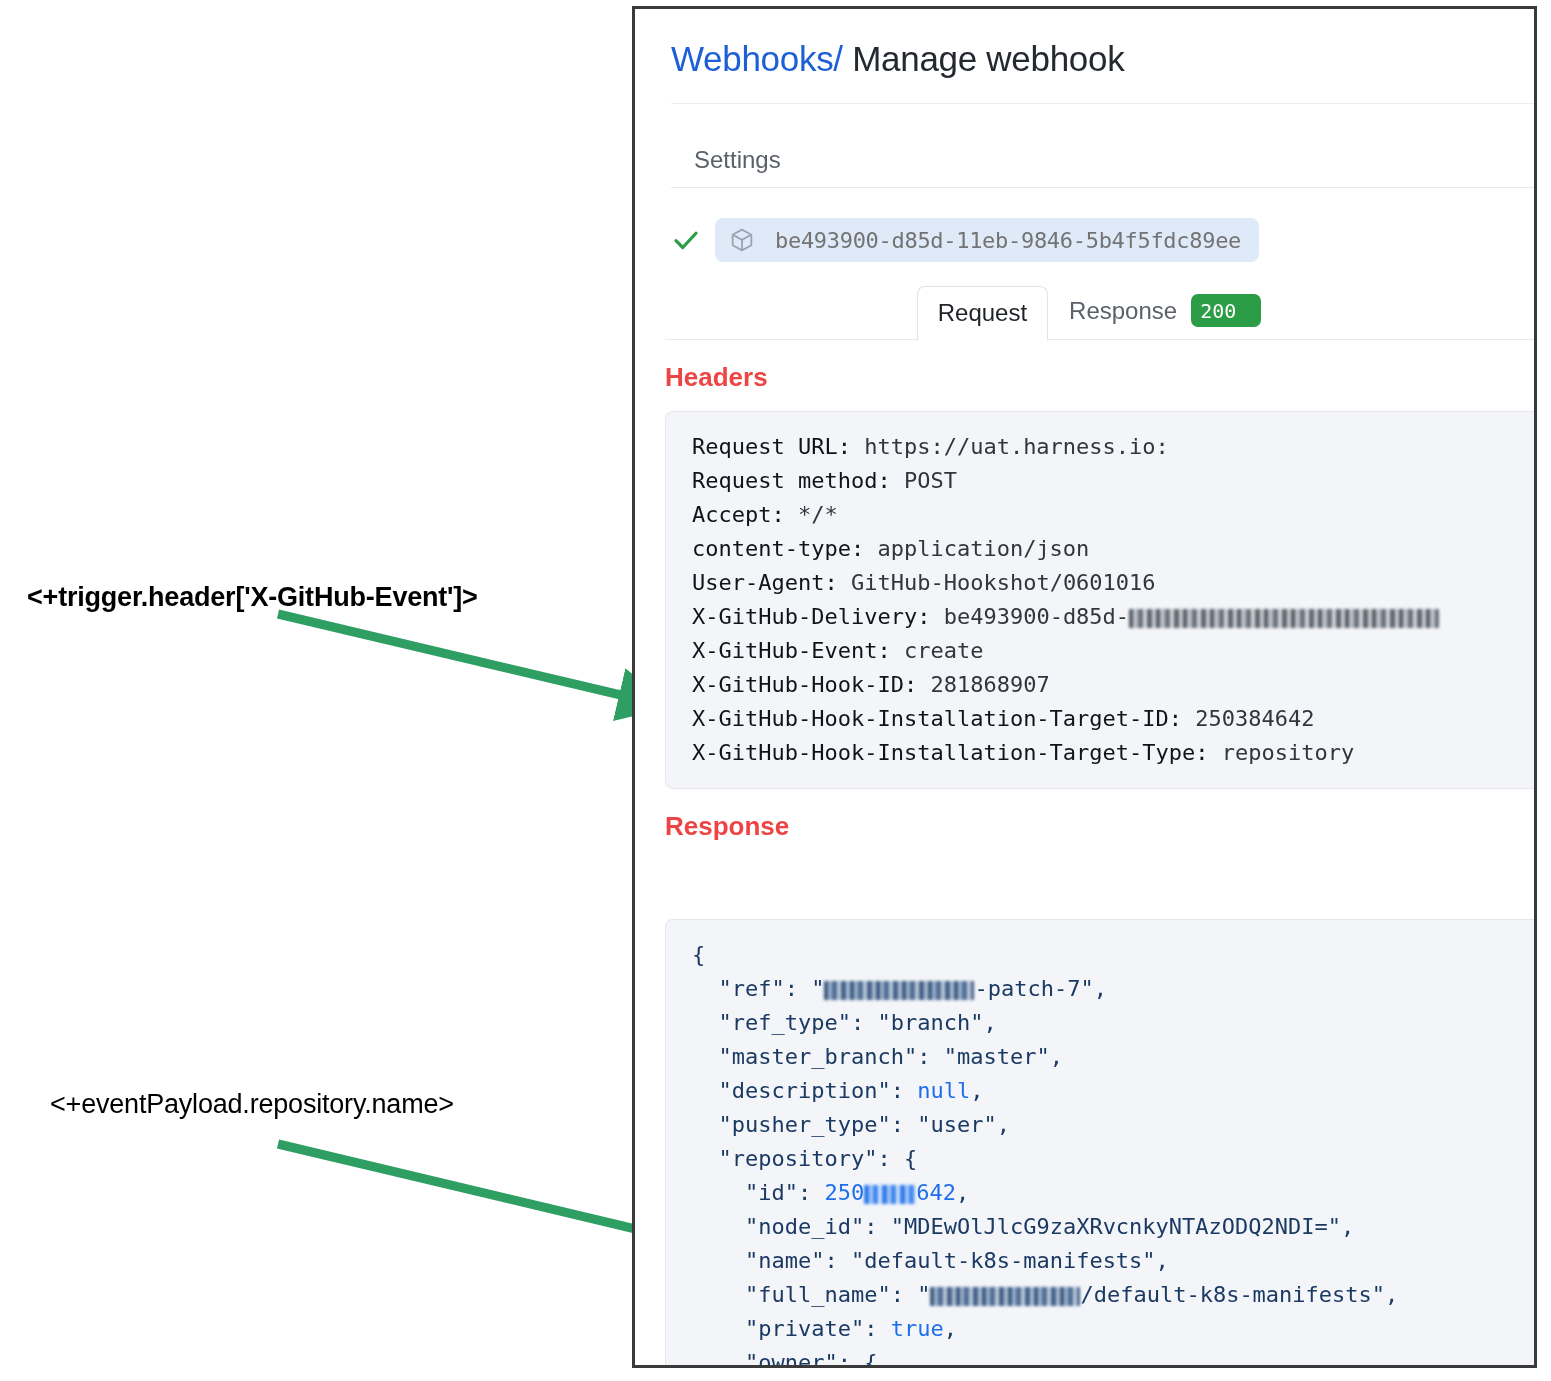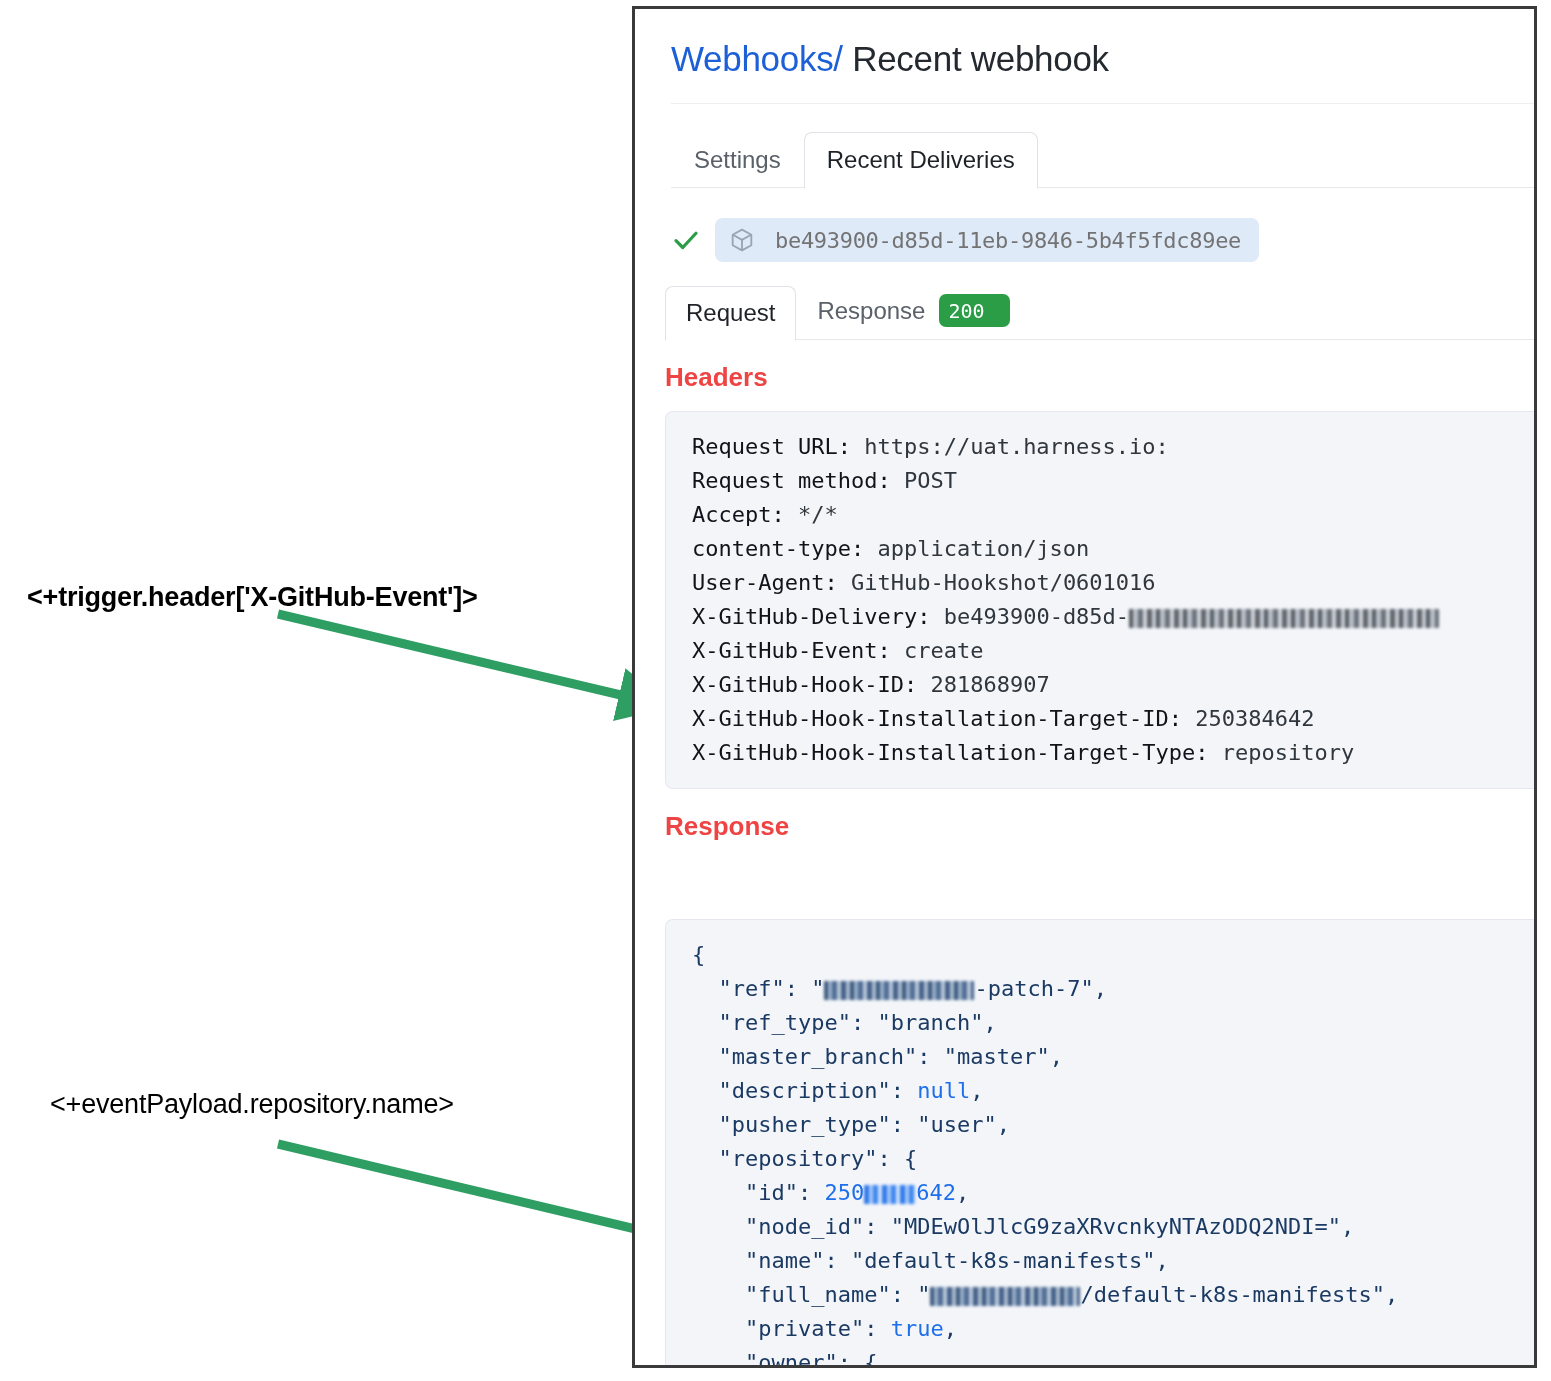--- a/index.html
+++ b/index.html
@@ -152,20 +152,21 @@
   }
 
   
   .rr-row {
     position: relative;
     margin-left: 30px;
     margin-top: 18px;
     height: 60px;
     display: flex;
     align-items: flex-end;
+    justify-content: center;
   }
   .rr-underline {
     position: absolute;
     left: 0;
     right: 0;
     bottom: 0;
     border-bottom: 1px solid #e6e8eb;
   }
   .rr-tab {
     position: relative;
@@ -317,28 +318,27 @@
     </marker>
   </defs>
   <line x1="8" y1="6" x2="420" y2="104" stroke="#2e9e63" stroke-width="9" marker-end="url(#ah2)"></line>
 </svg>
 
 <div id="panel">
  <div id="panel-inner">
 
   <div class="page-title">
     <span class="link">Webhooks</span><span class="sep">/</span>
-    <span>Recent webhook</span>
+    <span>Manage webhook</span>
   </div>
   <div class="title-rule"></div>
 
   <div class="tabs-row">
     <div class="tabs-underline"></div>
     <div class="tab">Settings</div>
-    <div class="tab active">Recent Deliveries</div>
   </div>
 
   <div class="delivery-row">
     <svg class="check-icon" viewBox="0 0 24 24">
       <path d="M4 12.5 L9.4 18 L20 6.6" fill="none" stroke="#2a9d46" stroke-width="2.6" stroke-linecap="round" stroke-linejoin="round"></path>
     </svg>
     <div class="delivery-pill">
       <svg class="pkg-icon" viewBox="0 0 24 24">
         <path d="M12 2.4 L20.6 7.1 L20.6 16.9 L12 21.6 L3.4 16.9 L3.4 7.1 Z" fill="none" stroke="#9aa4b2" stroke-width="1.7" stroke-linejoin="round"></path>
         <path d="M3.6 7.2 L12 11.9 L20.4 7.2" fill="none" stroke="#9aa4b2" stroke-width="1.7" stroke-linejoin="round"></path>

